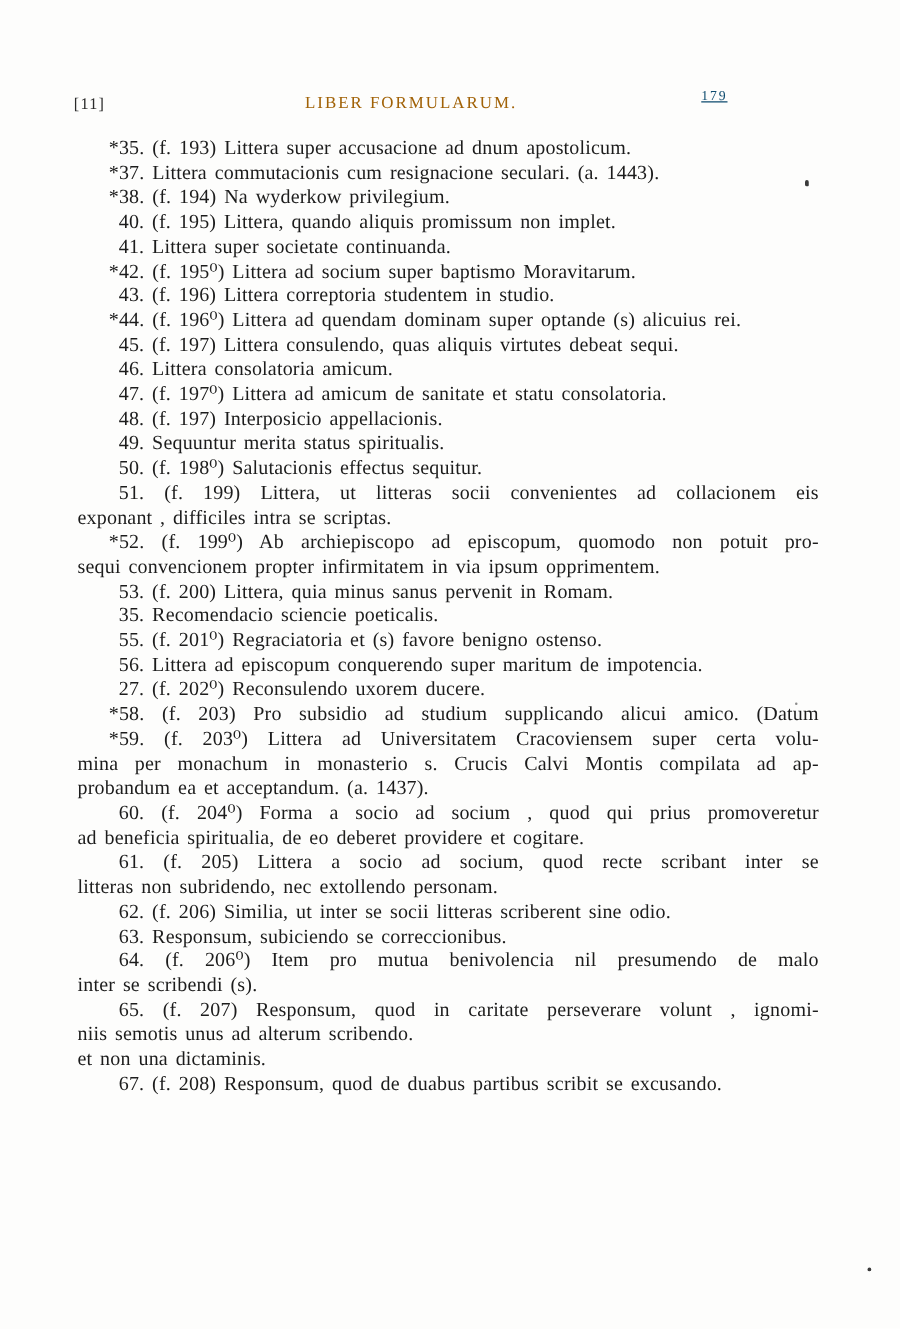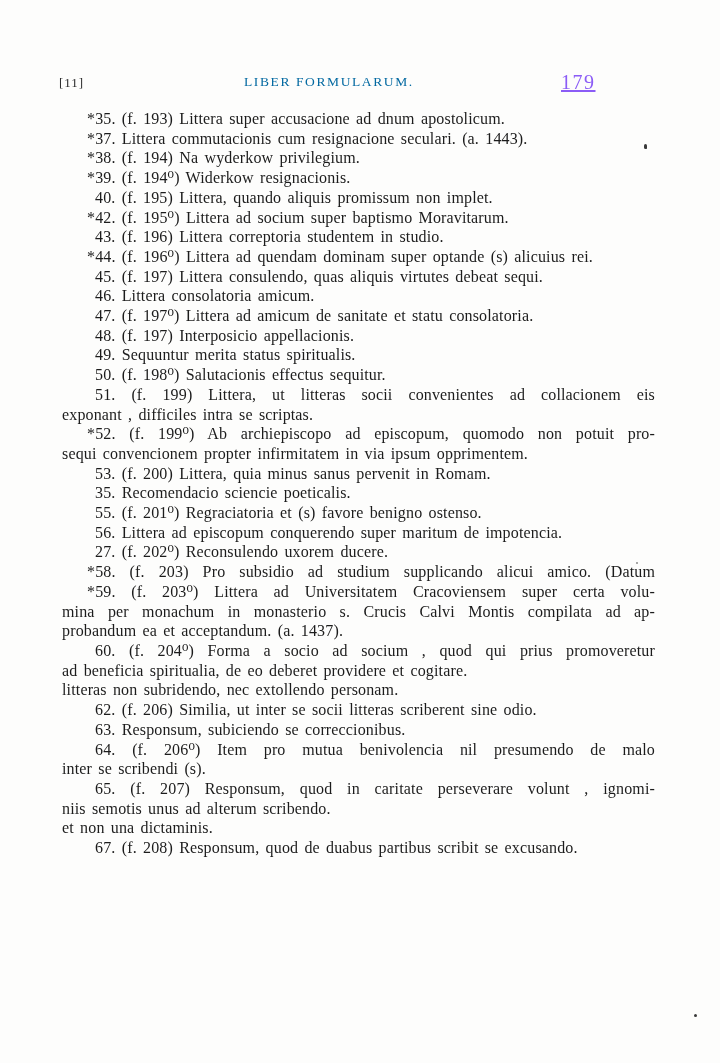--- a/index.html
+++ b/index.html
@@ -15,25 +15,25 @@
     color: #1c1c1c;
     overflow: hidden;
     padding-left: 23px;
   }
   .header-folio {
     position: absolute; left: 59px; top: 75px;
     font-size: 13px; letter-spacing: 1px; color: #2a2a2a;
   }
   .header-title {
     position: absolute; left: 244px; top: 74px;
-    font-size: 13.5px; letter-spacing: 1.6px; color: #0369a1;
+    font-size: 13.5px; letter-spacing: 1.6px; color: #a16207;
   }
   .header-pagenum {
     position: absolute; left: 561px; top: 71px;
-    font-size: 20px; letter-spacing: 1.5px; color: #8b5cf6; text-decoration: underline;
+    font-size: 11px; letter-spacing: 1.5px; color: #0c4a6e; text-decoration: underline;
   }
   .content {
     position: absolute; left: 62px; top: 109px; width: 593px;
     font-size: 16px; line-height: 19.7px;
   }
   .line {
     word-spacing: 0.13em;
     letter-spacing: 0.15px;
     white-space: normal;
   }
@@ -50,22 +50,22 @@
 
 <div class="page" style="background: rgb(253, 253, 252); color: rgb(28, 28, 28);">
   <div class="header-folio">[11]</div>
   <div class="header-title">LIBER FORMULARUM.</div>
   <div class="header-pagenum">179</div>
 
   <div class="content" id="content">
       <div class="line first star">*35. (f. 193)  Littera super accusacione ad dnum apostolicum.</div>
       <div class="line first star">*37. Littera commutacionis cum resignacione seculari. (a. 1443).</div>
       <div class="line first star">*38. (f. 194)  Na wyderkow privilegium.</div>
-      <div class="line first star">*39. (f. 194⁰) Widerkow resignacionis.</div>
       <div class="line first">40. (f. 195)  Littera, quando aliquis promissum non implet.</div>
+      <div class="line first">41. Littera super societate continuanda.</div>
       <div class="line first star">*42. (f. 195⁰) Littera ad socium super baptismo Moravitarum.</div>
       <div class="line first">43. (f. 196)  Littera correptoria studentem in studio.</div>
       <div class="line first star">*44. (f. 196⁰) Littera ad quendam dominam super optande (s) alicuius rei.</div>
       <div class="line first">45. (f. 197)  Littera consulendo, quas aliquis virtutes debeat sequi.</div>
       <div class="line first">46. Littera consolatoria amicum.</div>
       <div class="line first">47. (f. 197⁰) Littera ad amicum de sanitate et statu consolatoria.</div>
       <div class="line first">48. (f. 197)  Interposicio appellacionis.</div>
       <div class="line first">49. Sequuntur merita status spiritualis.</div>
       <div class="line first">50. (f. 198⁰) Salutacionis effectus sequitur.</div>
       <div class="line first fill">51. (f. 199)  Littera, ut litteras socii convenientes ad collacionem eis</div>
@@ -76,20 +76,21 @@
       <div class="line first">35. Recomendacio sciencie poeticalis.</div>
       <div class="line first">55. (f. 201⁰) Regraciatoria et (s) favore benigno ostenso.</div>
       <div class="line first">56. Littera ad episcopum conquerendo super maritum de impotencia.</div>
       <div class="line first">27. (f. 202⁰) Reconsulendo uxorem ducere.</div>
       <div class="line first fill star">*58. (f. 203)  Pro subsidio ad studium supplicando alicui amico. (Datum</div>
       <div class="line first fill star">*59. (f. 203⁰) Littera ad Universitatem Cracoviensem super certa volu-</div>
       <div class="line fill">mina per monachum in monasterio s. Crucis Calvi Montis compilata ad ap-</div>
       <div class="line">probandum ea et acceptandum. (a. 1437).</div>
       <div class="line first fill">60. (f. 204⁰) Forma a socio ad socium , quod qui prius promoveretur</div>
       <div class="line">ad beneficia spiritualia, de eo deberet providere et cogitare.</div>
+      <div class="line first fill">61. (f. 205)  Littera a socio ad socium, quod recte scribant inter se</div>
       <div class="line">litteras non subridendo, nec extollendo personam.</div>
       <div class="line first">62. (f. 206)  Similia, ut inter se socii litteras scriberent sine odio.</div>
       <div class="line first">63. Responsum, subiciendo se correccionibus.</div>
       <div class="line first fill">64. (f. 206⁰) Item pro mutua benivolencia nil presumendo de malo</div>
       <div class="line">inter se scribendi (s).</div>
       <div class="line first fill">65. (f. 207)  Responsum, quod in caritate perseverare volunt , ignomi-</div>
       <div class="line">niis semotis unus ad alterum scribendo.</div>
       <div class="line">et non una dictaminis.</div>
       <div class="line first">67. (f. 208)  Responsum, quod de duabus partibus scribit se excusando.</div>
     </div>

